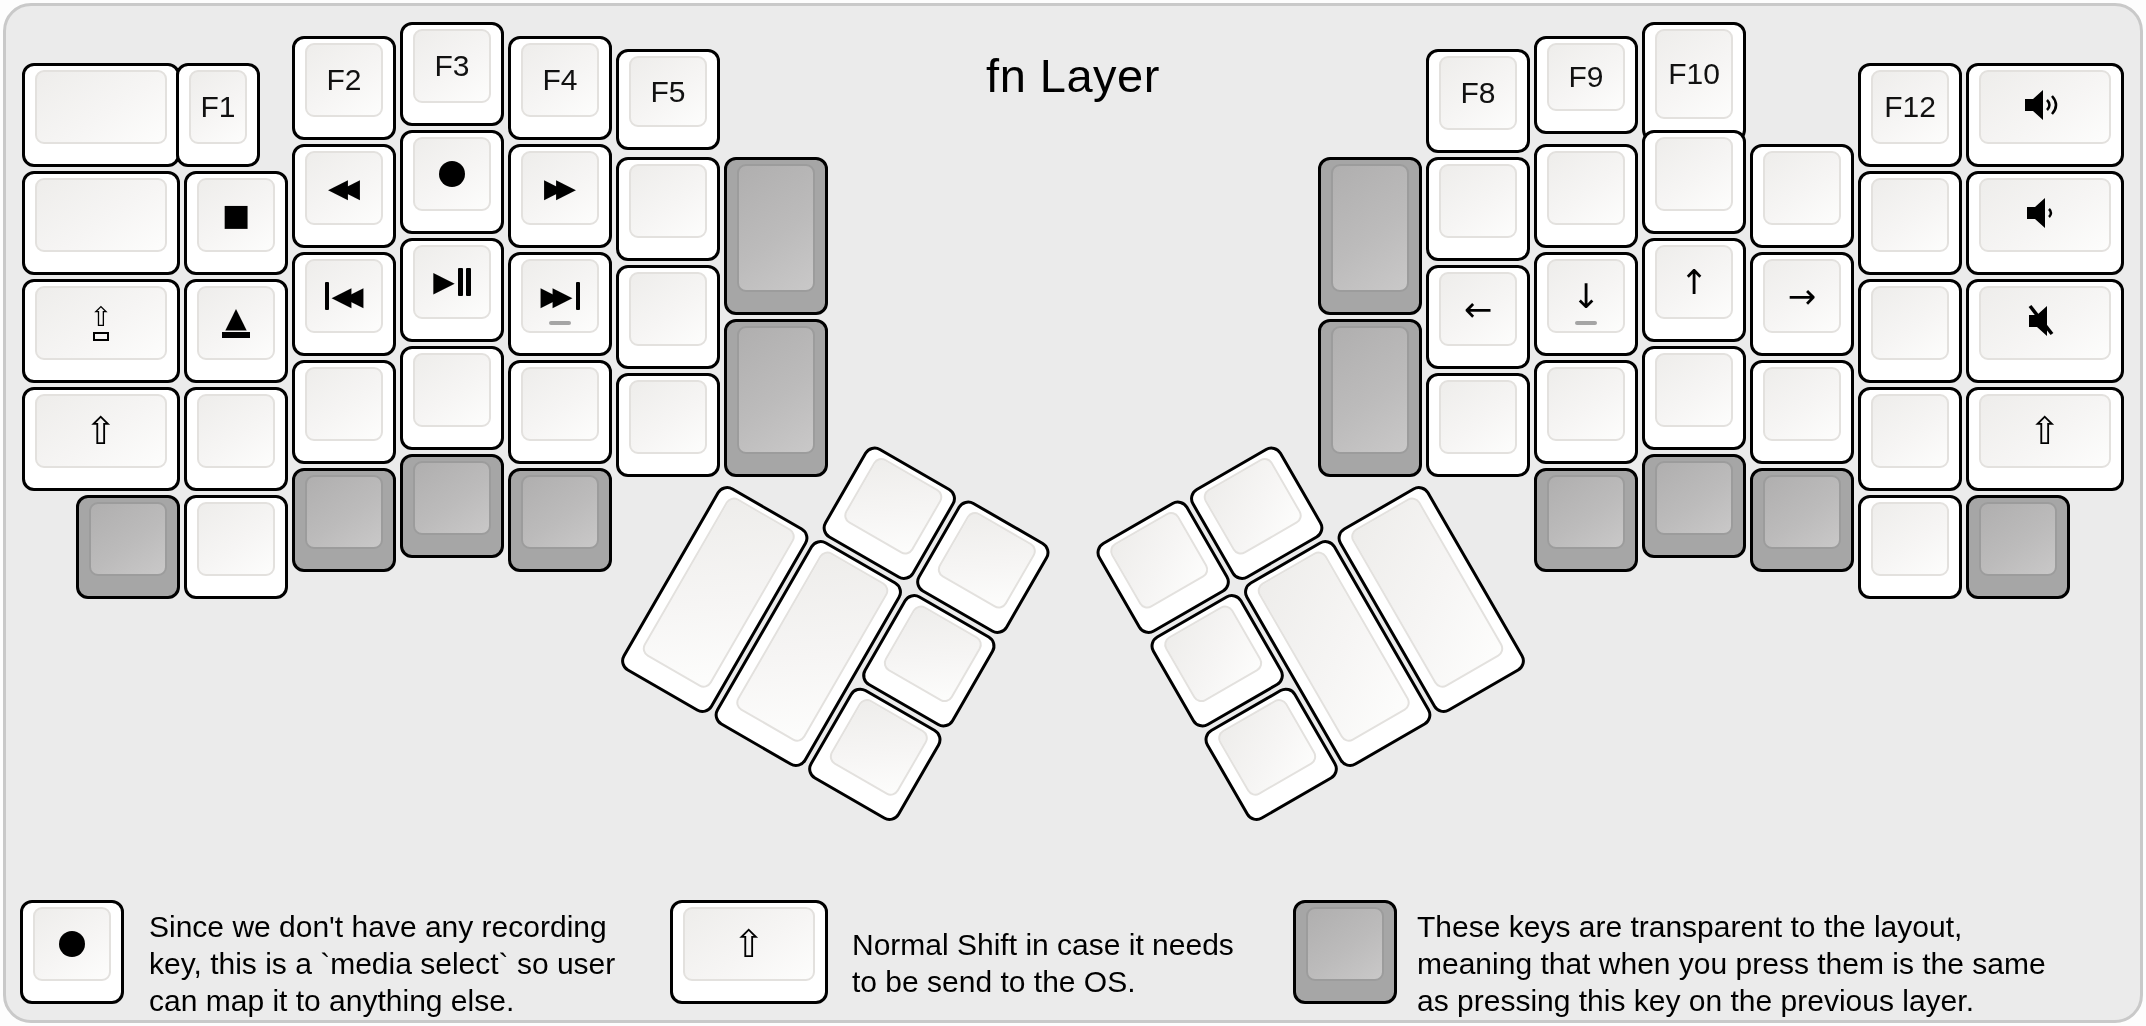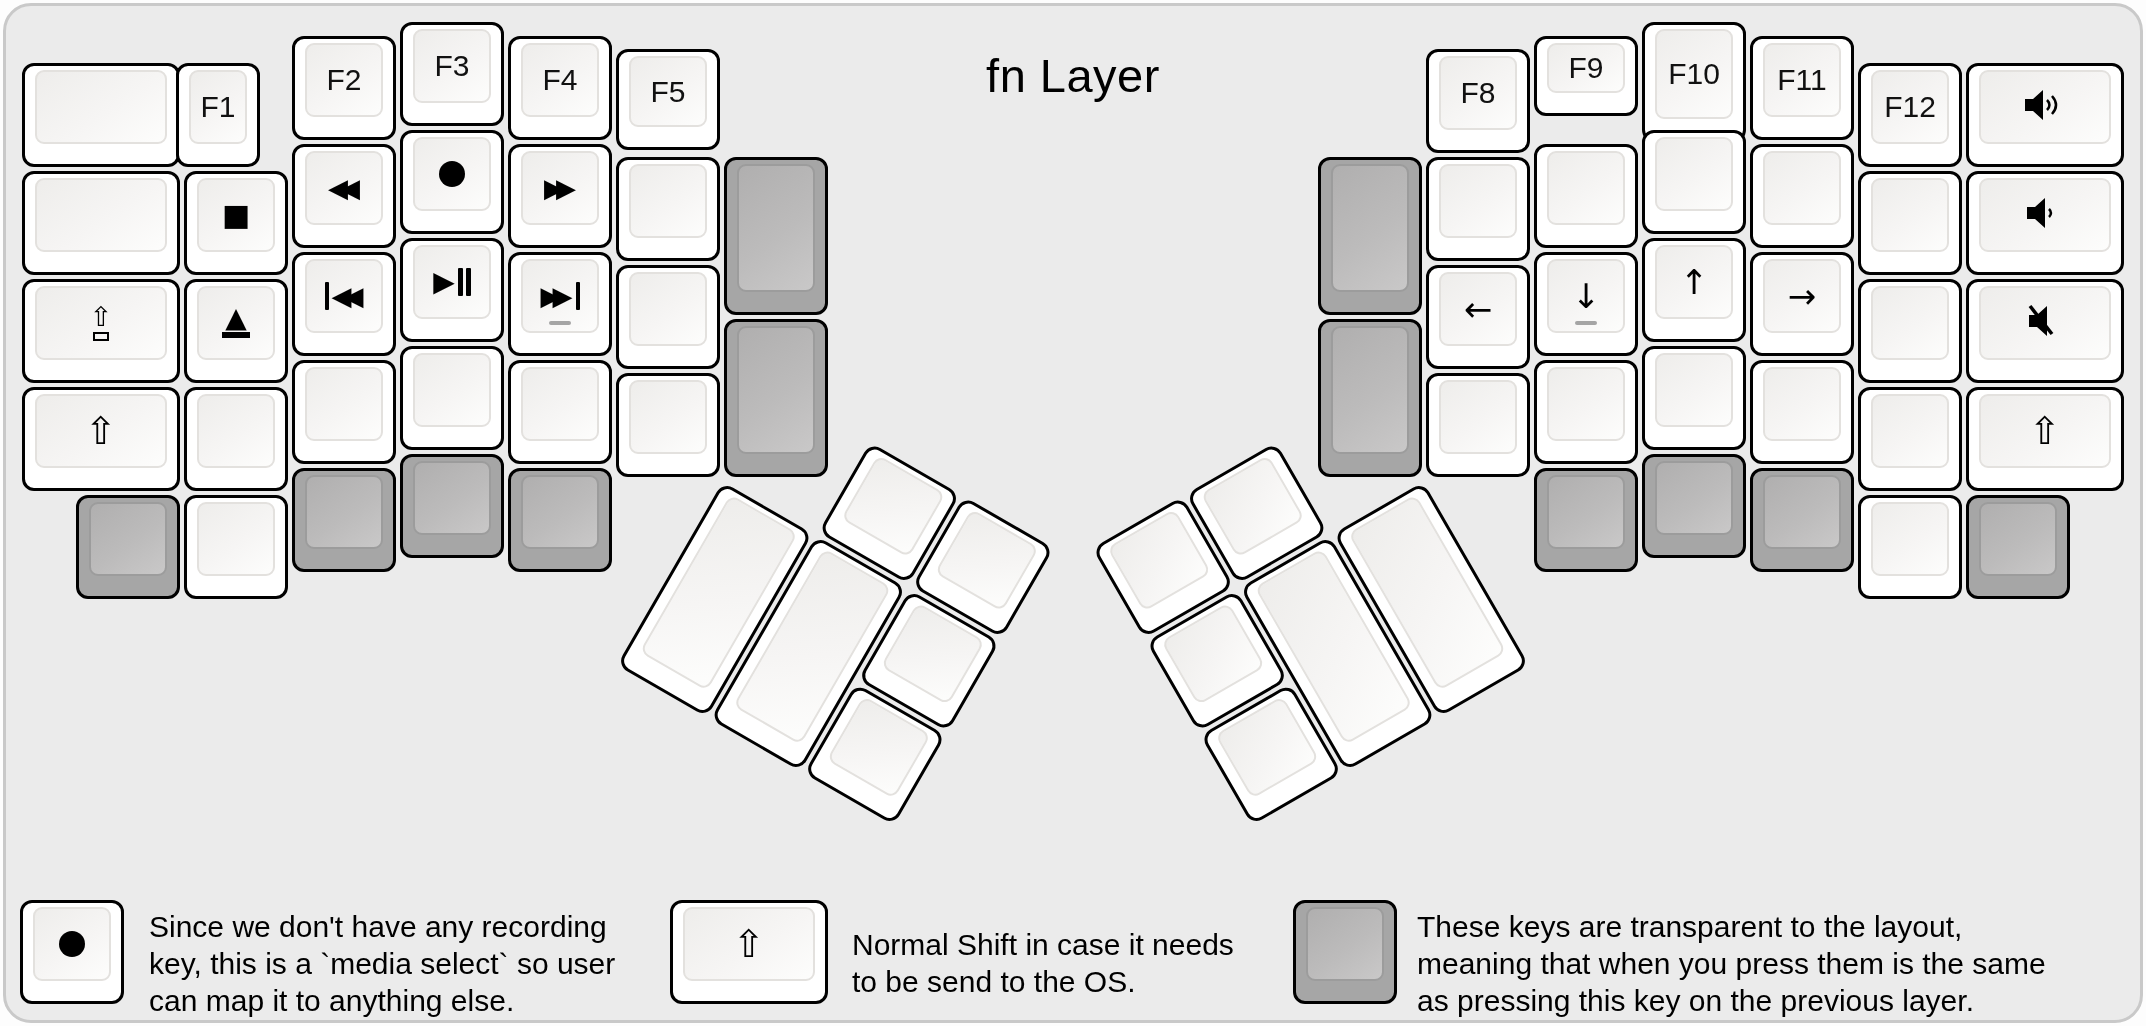--- a/index.html
+++ b/index.html
@@ -254,21 +254,21 @@
         <div class="top"></div>
       </div>
       <div class="key w" style="left: 1426px; top: 265px; width: 104px; height: 104px;">
         <div class="top">
           <span><span class="gl arr">←</span></span>
         </div>
       </div>
       <div class="key w" style="left: 1426px; top: 373px; width: 104px; height: 104px;">
         <div class="top"></div>
       </div>
-      <div class="key w" style="left: 1534px; top: 35.5px; width: 104px; height: 80px; text-align: center;">
+      <div class="key w" style="left: 1534px; top: 35.5px; width: 104px; height: 98px; text-align: center;">
         <div class="top">
           <span class="flabel">F9</span>
         </div>
       </div>
       <div class="key w" style="left: 1534px; top: 143.5px; width: 104px; height: 104px;">
         <div class="top"></div>
       </div>
       <div class="key w" style="left: 1534px; top: 251.5px; width: 104px; height: 104px;">
         <div class="top">
           <span><span class="gl arr">↓</span></span>
@@ -292,25 +292,20 @@
       <div class="key w" style="left: 1642px; top: 238px; width: 104px; height: 104px;">
         <div class="top">
           <span><span class="gl arr">↑</span></span>
         </div>
       </div>
       <div class="key w" style="left: 1642px; top: 346px; width: 104px; height: 104px;">
         <div class="top"></div>
       </div>
       <div class="key g" style="left: 1642px; top: 454px; width: 104px; height: 104px;">
         <div class="top"></div>
-      </div>
-      <div class="key w" style="left: 1750px; top: 35.5px; width: 104px; height: 104px;">
-        <div class="top">
-          <span class="flabel">F11</span>
-        </div>
       </div>
       <div class="key w" style="left: 1750px; top: 143.5px; width: 104px; height: 104px;">
         <div class="top"></div>
       </div>
       <div class="key w" style="left: 1750px; top: 251.5px; width: 104px; height: 104px;">
         <div class="top">
           <span><span class="gl arr">→</span></span>
         </div>
       </div>
       <div class="key w" style="left: 1750px; top: 359.5px; width: 104px; height: 104px;">

